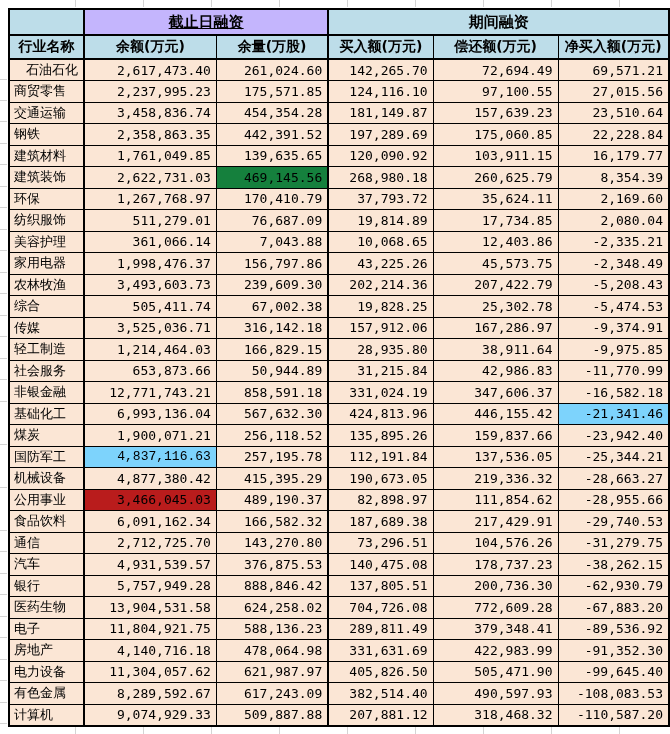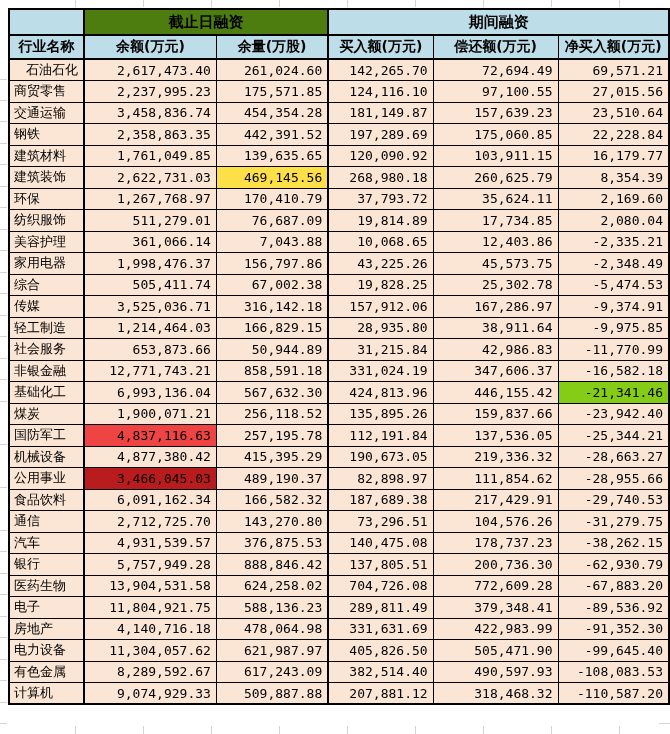--- a/index.html
+++ b/index.html
@@ -85,21 +85,21 @@
       <col class="c-industry">
         <col class="c-balance">
         <col class="c-shares">
       <col class="c-buy">
         <col class="c-repay">
         <col class="c-net">
     </colgroup>
     <thead>
       <tr class="group-row">
         <th class="hdr" style="background: rgb(189, 221, 233);"></th>
-        <th class="hdr b-left-thick" colspan="2" style="background: #4d7c0f;">截止日融资</th>
+        <th class="hdr b-left-thick" colspan="2" style="background: #c4b5fd; text-decoration: underline;">截止日融资</th>
         <th class="hdr b-left-thick" colspan="3" style="background: rgb(189, 221, 233);">期间融资</th>
       </tr>
       <tr class="sub-row">
         <th class="hdr" style="background: rgb(189, 221, 233);">行业名称</th>
         <th class="hdr b-left-thick" style="background: rgb(189, 221, 233);">余额(万元)</th>
         <th class="hdr" style="background: rgb(189, 221, 233);">余量(万股)</th>
         <th class="hdr b-left-thick" style="background: rgb(189, 221, 233);">买入额(万元)</th>
         <th class="hdr" style="background: rgb(189, 221, 233);">偿还额(万元)</th>
         <th class="hdr" style="background: rgb(189, 221, 233);">净买入额(万元)</th>
       </tr>
@@ -141,21 +141,21 @@
           <td class="name-cell" style="background: rgb(251, 230, 213);">建筑材料</td>
           <td class="num-cell b-left-thick" style="background: rgb(251, 230, 213);">1,761,049.85</td>
           <td class="num-cell" style="background: rgb(251, 230, 213);">139,635.65</td>
           <td class="num-cell b-left-thick" style="background: rgb(251, 230, 213);">120,090.92</td>
           <td class="num-cell" style="background: rgb(251, 230, 213);">103,911.15</td>
           <td class="num-cell" style="background: rgb(251, 230, 213);">16,179.77</td>
         </tr>
         <tr class="data-row">
           <td class="name-cell" style="background: rgb(251, 230, 213);">建筑装饰</td>
           <td class="num-cell b-left-thick" style="background: rgb(251, 230, 213);">2,622,731.03</td>
-          <td class="num-cell" style="background: #fde047;">469,145.56</td>
+          <td class="num-cell" style="background: #15803d;">469,145.56</td>
           <td class="num-cell b-left-thick" style="background: rgb(251, 230, 213);">268,980.18</td>
           <td class="num-cell" style="background: rgb(251, 230, 213);">260,625.79</td>
           <td class="num-cell" style="background: rgb(251, 230, 213); margin-left: 8px;">8,354.39</td>
         </tr>
         <tr class="data-row">
           <td class="name-cell" style="background: rgb(251, 230, 213);">环保</td>
           <td class="num-cell b-left-thick" style="background: rgb(251, 230, 213);">1,267,768.97</td>
           <td class="num-cell" style="background: rgb(251, 230, 213);">170,410.79</td>
           <td class="num-cell b-left-thick" style="background: rgb(251, 230, 213);">37,793.72</td>
           <td class="num-cell" style="background: rgb(251, 230, 213);">35,624.11</td>
@@ -179,20 +179,28 @@
         </tr>
         <tr class="data-row">
           <td class="name-cell" style="background: rgb(251, 230, 213);">家用电器</td>
           <td class="num-cell b-left-thick" style="background: rgb(251, 230, 213);">1,998,476.37</td>
           <td class="num-cell" style="background: rgb(251, 230, 213);">156,797.86</td>
           <td class="num-cell b-left-thick" style="background: rgb(251, 230, 213);">43,225.26</td>
           <td class="num-cell" style="background: rgb(251, 230, 213);">45,573.75</td>
           <td class="num-cell" style="background: rgb(251, 230, 213);">-2,348.49</td>
         </tr>
         <tr class="data-row">
+          <td class="name-cell" style="background: rgb(251, 230, 213);">农林牧渔</td>
+          <td class="num-cell b-left-thick" style="background: rgb(251, 230, 213);">3,493,603.73</td>
+          <td class="num-cell" style="background: rgb(251, 230, 213);">239,609.30</td>
+          <td class="num-cell b-left-thick" style="background: rgb(251, 230, 213);">202,214.36</td>
+          <td class="num-cell" style="background: rgb(251, 230, 213);">207,422.79</td>
+          <td class="num-cell" style="background: rgb(251, 230, 213);">-5,208.43</td>
+        </tr>
+        <tr class="data-row">
           <td class="name-cell" style="background: rgb(251, 230, 213);">综合</td>
           <td class="num-cell b-left-thick" style="background: rgb(251, 230, 213);">505,411.74</td>
           <td class="num-cell" style="background: rgb(251, 230, 213);">67,002.38</td>
           <td class="num-cell b-left-thick" style="background: rgb(251, 230, 213);">19,828.25</td>
           <td class="num-cell" style="background: rgb(251, 230, 213);">25,302.78</td>
           <td class="num-cell" style="background: rgb(251, 230, 213);">-5,474.53</td>
         </tr>
         <tr class="data-row">
           <td class="name-cell" style="background: rgb(251, 230, 213);">传媒</td>
           <td class="num-cell b-left-thick" style="background: rgb(251, 230, 213);">3,525,036.71</td>
@@ -224,33 +232,33 @@
           <td class="num-cell b-left-thick" style="background: rgb(251, 230, 213);">331,024.19</td>
           <td class="num-cell" style="background: rgb(251, 230, 213);">347,606.37</td>
           <td class="num-cell" style="background: rgb(251, 230, 213); padding-left: 11px;">-16,582.18</td>
         </tr>
         <tr class="data-row">
           <td class="name-cell" style="background: rgb(251, 230, 213);">基础化工</td>
           <td class="num-cell b-left-thick" style="background: rgb(251, 230, 213);">6,993,136.04</td>
           <td class="num-cell" style="background: rgb(251, 230, 213);">567,632.30</td>
           <td class="num-cell b-left-thick" style="background: rgb(251, 230, 213);">424,813.96</td>
           <td class="num-cell" style="background: rgb(251, 230, 213);">446,155.42</td>
-          <td class="num-cell" style="background: #84cc16;">-21,341.46</td>
+          <td class="num-cell" style="background: #7dd3fc;">-21,341.46</td>
         </tr>
         <tr class="data-row">
           <td class="name-cell" style="background: rgb(251, 230, 213);">煤炭</td>
           <td class="num-cell b-left-thick" style="background: rgb(251, 230, 213);">1,900,071.21</td>
           <td class="num-cell" style="background: rgb(251, 230, 213);">256,118.52</td>
           <td class="num-cell b-left-thick" style="background: rgb(251, 230, 213);">135,895.26</td>
           <td class="num-cell" style="background: rgb(251, 230, 213);">159,837.66</td>
           <td class="num-cell" style="background: rgb(251, 230, 213);">-23,942.40</td>
         </tr>
         <tr class="data-row">
           <td class="name-cell" style="background: rgb(251, 230, 213);">国防军工</td>
-          <td class="num-cell b-left-thick" style="background: #ef4444;">4,837,116.63</td>
+          <td class="num-cell b-left-thick" style="background: #7dd3fc; font-family: Liberation Mono, monospace;">4,837,116.63</td>
           <td class="num-cell" style="background: rgb(251, 230, 213);">257,195.78</td>
           <td class="num-cell b-left-thick" style="background: rgb(251, 230, 213);">112,191.84</td>
           <td class="num-cell" style="background: rgb(251, 230, 213);">137,536.05</td>
           <td class="num-cell" style="background: rgb(251, 230, 213);">-25,344.21</td>
         </tr>
         <tr class="data-row">
           <td class="name-cell" style="background: rgb(251, 230, 213);">机械设备</td>
           <td class="num-cell b-left-thick" style="background: rgb(251, 230, 213);">4,877,380.42</td>
           <td class="num-cell" style="background: rgb(251, 230, 213);">415,395.29</td>
           <td class="num-cell b-left-thick" style="background: rgb(251, 230, 213);">190,673.05</td>

